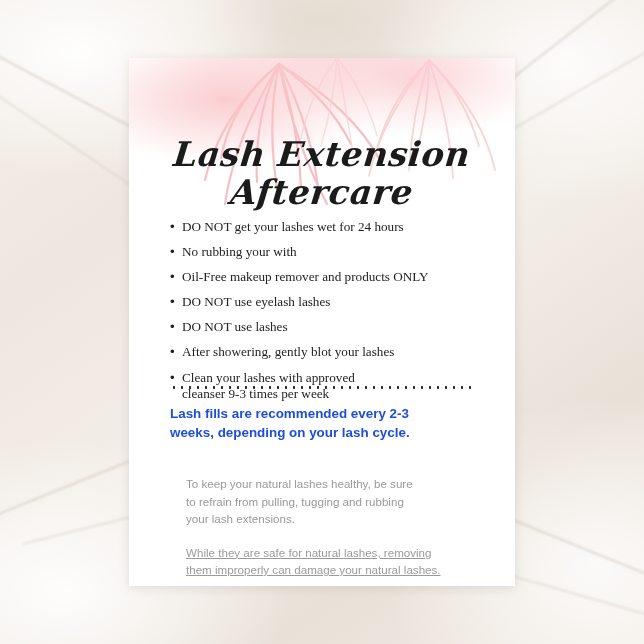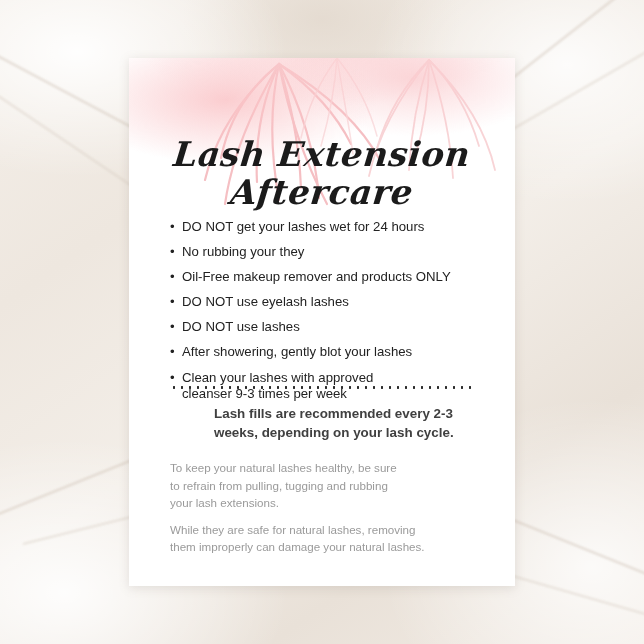--- a/index.html
+++ b/index.html
@@ -101,21 +101,21 @@
     color: #222;
     line-height: 1.22;
     margin-bottom: 9px;
   }
   #tips .dot {
     width: 12px;
     flex: 0 0 12px;
     line-height: 1.22;
     font-size: 13.2px;
   }
-  #tips .txt { flex: 1; white-space: pre-line; }
+  #tips .txt { flex: 1; white-space: pre-line; font-family: Liberation Serif, serif; }
 
   
   #divider {
     position: absolute;
     left: 41px;
     top: 328px;
     width: 304px;
     height: 3px;
     background-image: radial-gradient(circle, #2a2a2a 1.1px, rgba(0,0,0,0) 1.3px);
     background-size: 8px 3px;
@@ -123,38 +123,37 @@
   }
 
   
   #note {
     position: absolute;
     left: 41px;
     top: 347px;
     width: 310px;
     font-size: 13.4px;
     font-weight: bold;
-    color: #404040;
+    color: #1d4ed8;
     line-height: 1.38;
     white-space: pre-line;
-    margin-left: 44px;
   }
 
   
   #fine {
     position: absolute;
     left: 41px;
     top: 401px;
     width: 312px;
     color: #9a9a9a;
     font-size: 11.6px;
     line-height: 1.52;
   }
-  #fine p { margin: 0; white-space: pre-line; }
-  #fine p + p { margin-top: 9px; }
+  #fine p { margin: 16px; white-space: pre-line; }
+  #fine p + p { margin-top: 9px; text-decoration: underline; }
 </style>
 </head>
 <body>
 
 <div id="backdrop">
   <div class="vein" style="left:-30px; top:120px; width:300px; height:2px; transform:rotate(28deg);"></div>
   <div class="vein vein2" style="left:-40px; top:150px; width:240px; height:1.5px; transform:rotate(34deg);"></div>
   <div class="vein" style="left:430px; top:40px; width:260px; height:2px; transform:rotate(-38deg);"></div>
   <div class="vein vein2" style="left:470px; top:95px; width:200px; height:1.5px; transform:rotate(-30deg);"></div>
   <div class="vein" style="left:-10px; top:470px; width:230px; height:2px; transform:rotate(-22deg);"></div>
@@ -203,21 +202,21 @@
     <span class="l2">Aftercare</span>
   </div>
 
   <div id="tips">
     <div class="tip">
       <span class="dot">•</span>
       <span class="txt">DO NOT get your lashes wet for 24 hours</span>
     </div>
     <div class="tip">
       <span class="dot">•</span>
-      <span class="txt">No rubbing your they</span>
+      <span class="txt">No rubbing your with</span>
     </div>
     <div class="tip">
       <span class="dot">•</span>
       <span class="txt">Oil-Free  makeup remover and products ONLY</span>
     </div>
     <div class="tip">
       <span class="dot">•</span>
       <span class="txt">DO NOT use eyelash lashes</span>
     </div>
     <div class="tip">

